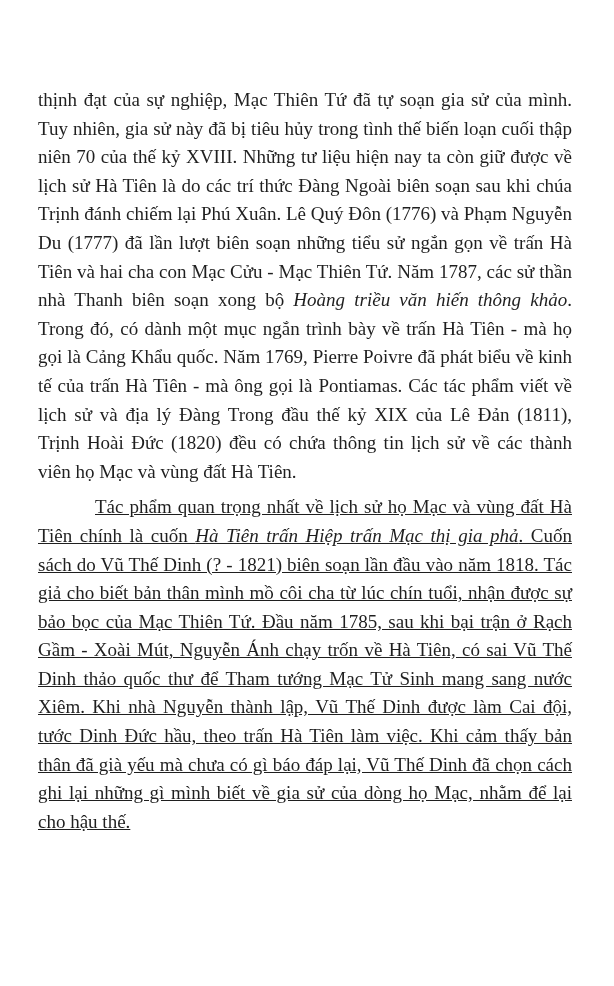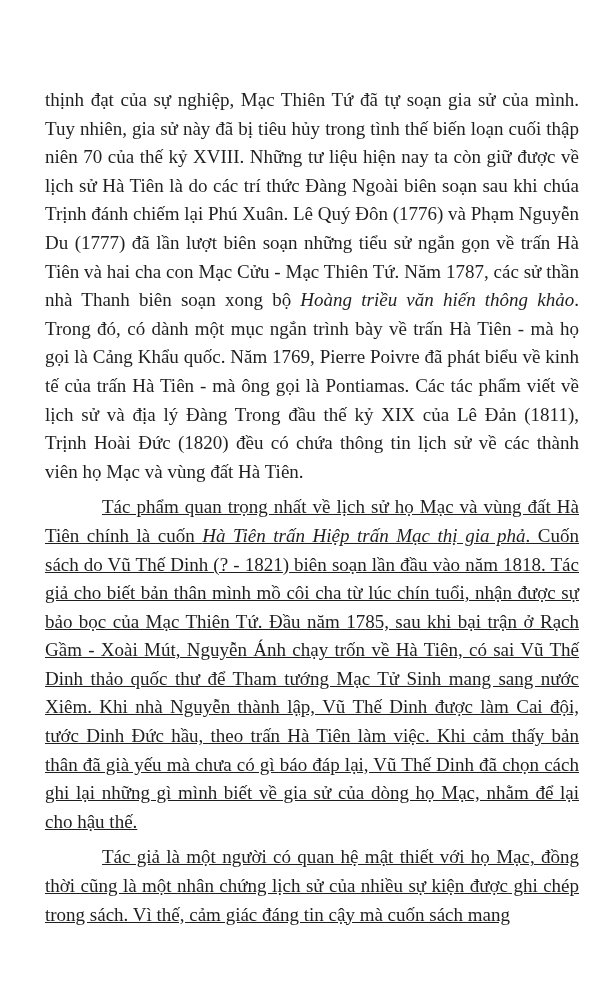--- a/index.html
+++ b/index.html
@@ -10,21 +10,21 @@
   .book-page {
     position: relative;
     box-sizing: border-box;
     width: 614px;
     height: 986px;
     background: #ffffff;
     overflow: hidden;
   }
   .text-block {
     position: absolute;
-    left: 45px;
+    left: 38px;
     top: 86px;
     width: 534px;
     font-family: "Liberation Serif", "DejaVu Serif", serif;
     font-size: 19px;
     line-height: 28.6px;
     color: #1f1f1f;
     text-align: justify;
     text-justify: inter-word;
   }
   .text-block p {
@@ -42,15 +42,14 @@
     font-style: italic;
   }
 </style>
 </head>
 <body>
 
 <div class="book-page" style="background: rgb(255, 255, 255);">
   <div class="text-block" style="color: rgb(31, 31, 31);">
     <p><span>thịnh đạt của sự nghiệp, Mạc Thiên Tứ đã tự soạn gia sử của mình. Tuy nhiên, gia sử này đã bị tiêu hủy trong tình thế biến loạn cuối thập niên 70 của thế kỷ XVIII. Những tư liệu hiện nay ta còn giữ được về lịch sử Hà Tiên là do các trí thức Đàng Ngoài biên soạn sau khi chúa Trịnh đánh chiếm lại Phú Xuân. Lê Quý Đôn (1776) và Phạm Nguyễn Du (1777) đã lần lượt biên soạn những tiểu sử ngắn gọn về trấn Hà Tiên và hai cha con Mạc Cửu - Mạc Thiên Tứ. Năm 1787, các sử thần nhà Thanh biên soạn xong bộ </span><span class="italic">Hoàng triều văn hiến thông khảo</span><span>. Trong đó, có dành một mục ngắn trình bày về trấn Hà Tiên - mà họ gọi là Cảng Khẩu quốc. Năm 1769, Pierre Poivre đã phát biểu về kinh tế của trấn Hà Tiên - mà ông gọi là Pontiamas. Các tác phẩm viết về lịch sử và địa lý Đàng Trong đầu thế kỷ XIX của Lê Đản (1811), Trịnh Hoài Đức (1820) đều có chứa thông tin lịch sử về các thành viên họ Mạc và vùng đất Hà Tiên.</span></p>
     <p class="indent"><span>Tác phẩm quan trọng nhất về lịch sử họ Mạc và vùng đất Hà Tiên chính là cuốn </span><span class="italic">Hà Tiên trấn Hiệp trấn Mạc thị gia phả</span><span>. Cuốn sách do Vũ Thế Dinh (? - 1821) biên soạn lần đầu vào năm 1818. Tác giả cho biết bản thân mình mồ côi cha từ lúc chín tuổi, nhận được sự bảo bọc của Mạc Thiên Tứ. Đầu năm 1785, sau khi bại trận ở Rạch Gầm - Xoài Mút, Nguyễn Ánh chạy trốn về Hà Tiên, có sai Vũ Thế Dinh thảo quốc thư để Tham tướng Mạc Tử Sinh mang sang nước Xiêm. Khi nhà Nguyễn thành lập, Vũ Thế Dinh được làm Cai đội, tước Dinh Đức hầu, theo trấn Hà Tiên làm việc. Khi cảm thấy bản thân đã già yếu mà chưa có gì báo đáp lại, Vũ Thế Dinh đã chọn cách ghi lại những gì mình biết về gia sử của dòng họ Mạc, nhằm để lại cho hậu thế.</span></p>
-    <p class="indent"><span>Tác giả là một người có quan hệ mật thiết với họ Mạc, đồng thời cũng là một nhân chứng lịch sử của nhiều sự kiện được ghi chép trong sách. Vì thế, cảm giác đáng tin cậy mà cuốn sách mang</span></p>
   </div>
 </div>
 
 </body></html>

